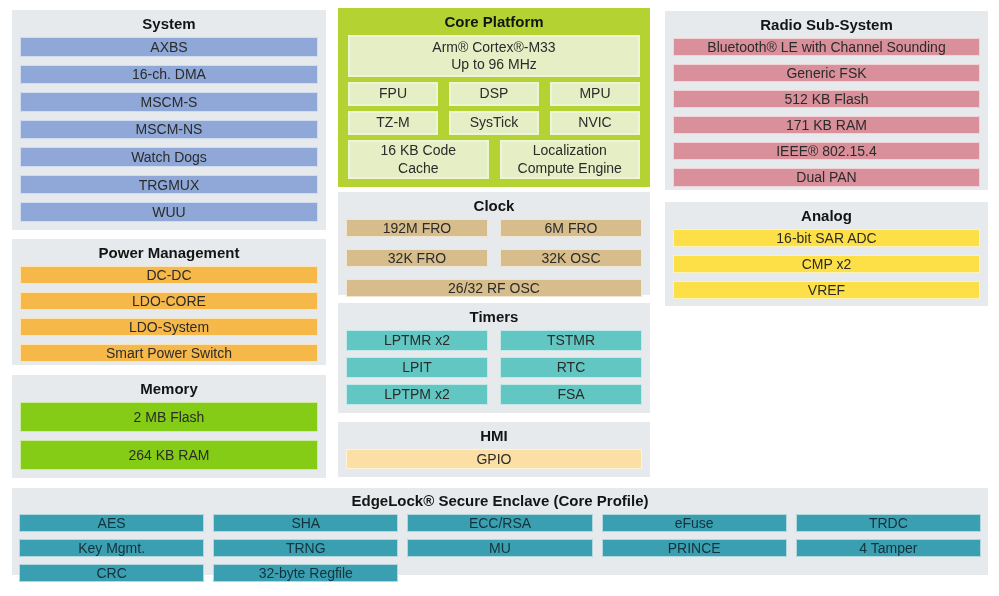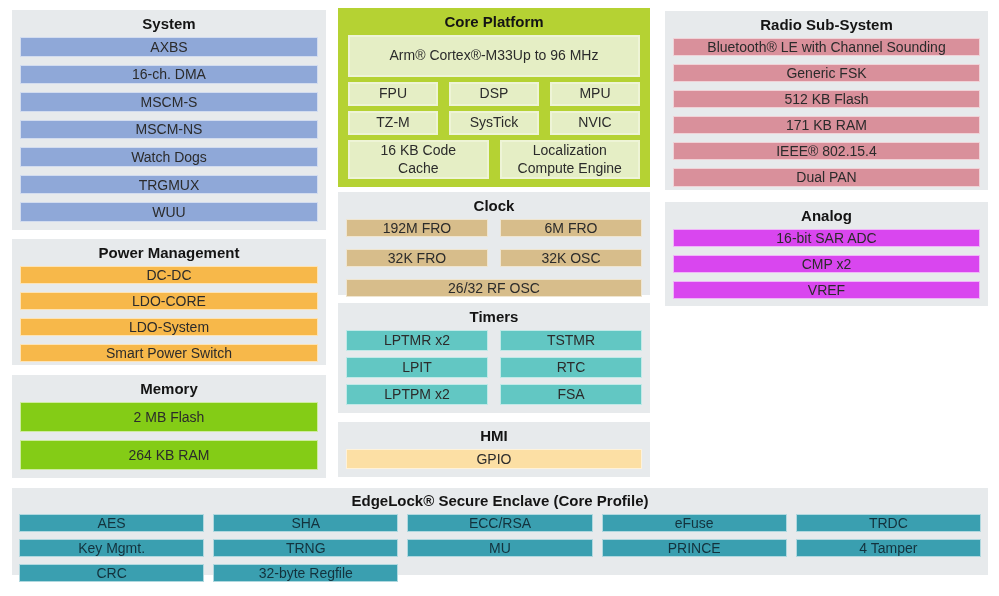--- a/index.html
+++ b/index.html
@@ -38,36 +38,36 @@
     box-sizing:border-box;
   }
   .c-sys{background:#8fa8d8;}
   .c-pwr{background:#f7b84a;}
   .c-mem{background:#84cc16;}
   .c-clk{background:#d7bd8b;}
   .c-tmr{background:#62c7c3;}
   .c-hmi{background:#fcdfa4;}
   .c-rad{background:#d9909b;}
   .c-con{background:#c5c9cd;}
-  .c-ana{background:#d946ef;}
+  .c-ana{background:#fde047;}
   .c-enc{background:#3a9fb0;}
 
   
   .panel-core{
     background:#b5d233;
     box-sizing:border-box;
     padding:4px 10px 10px 10px;
     display:flex;flex-direction:column;
   }
   .core-stack{flex:1;display:flex;flex-direction:column;gap:5px;}
   .core-block{
     background:#e5eec5;
     border:2px solid #eef4d6;
     box-sizing:border-box;
-    display:flex;flex-direction:row;align-items:center;justify-content:center;
+    display:flex;flex-direction:column;align-items:center;justify-content:center;
     text-align:center;
     font-size:14px;color:#2b2b2b;line-height:1.25;
   }
   .core-cpu{flex:0 0 42px;}
   .core-row3{flex:0 0 24px;display:grid;grid-template-columns:1fr 1fr 1fr;gap:0 11px;}
   .core-row3 .core-block{height:100%;}
   .core-row2{flex:1;display:grid;grid-template-columns:1fr 1fr;gap:0 11px;}
   .core-row2 .core-block{height:100%;padding:0 14px;}
 
   

